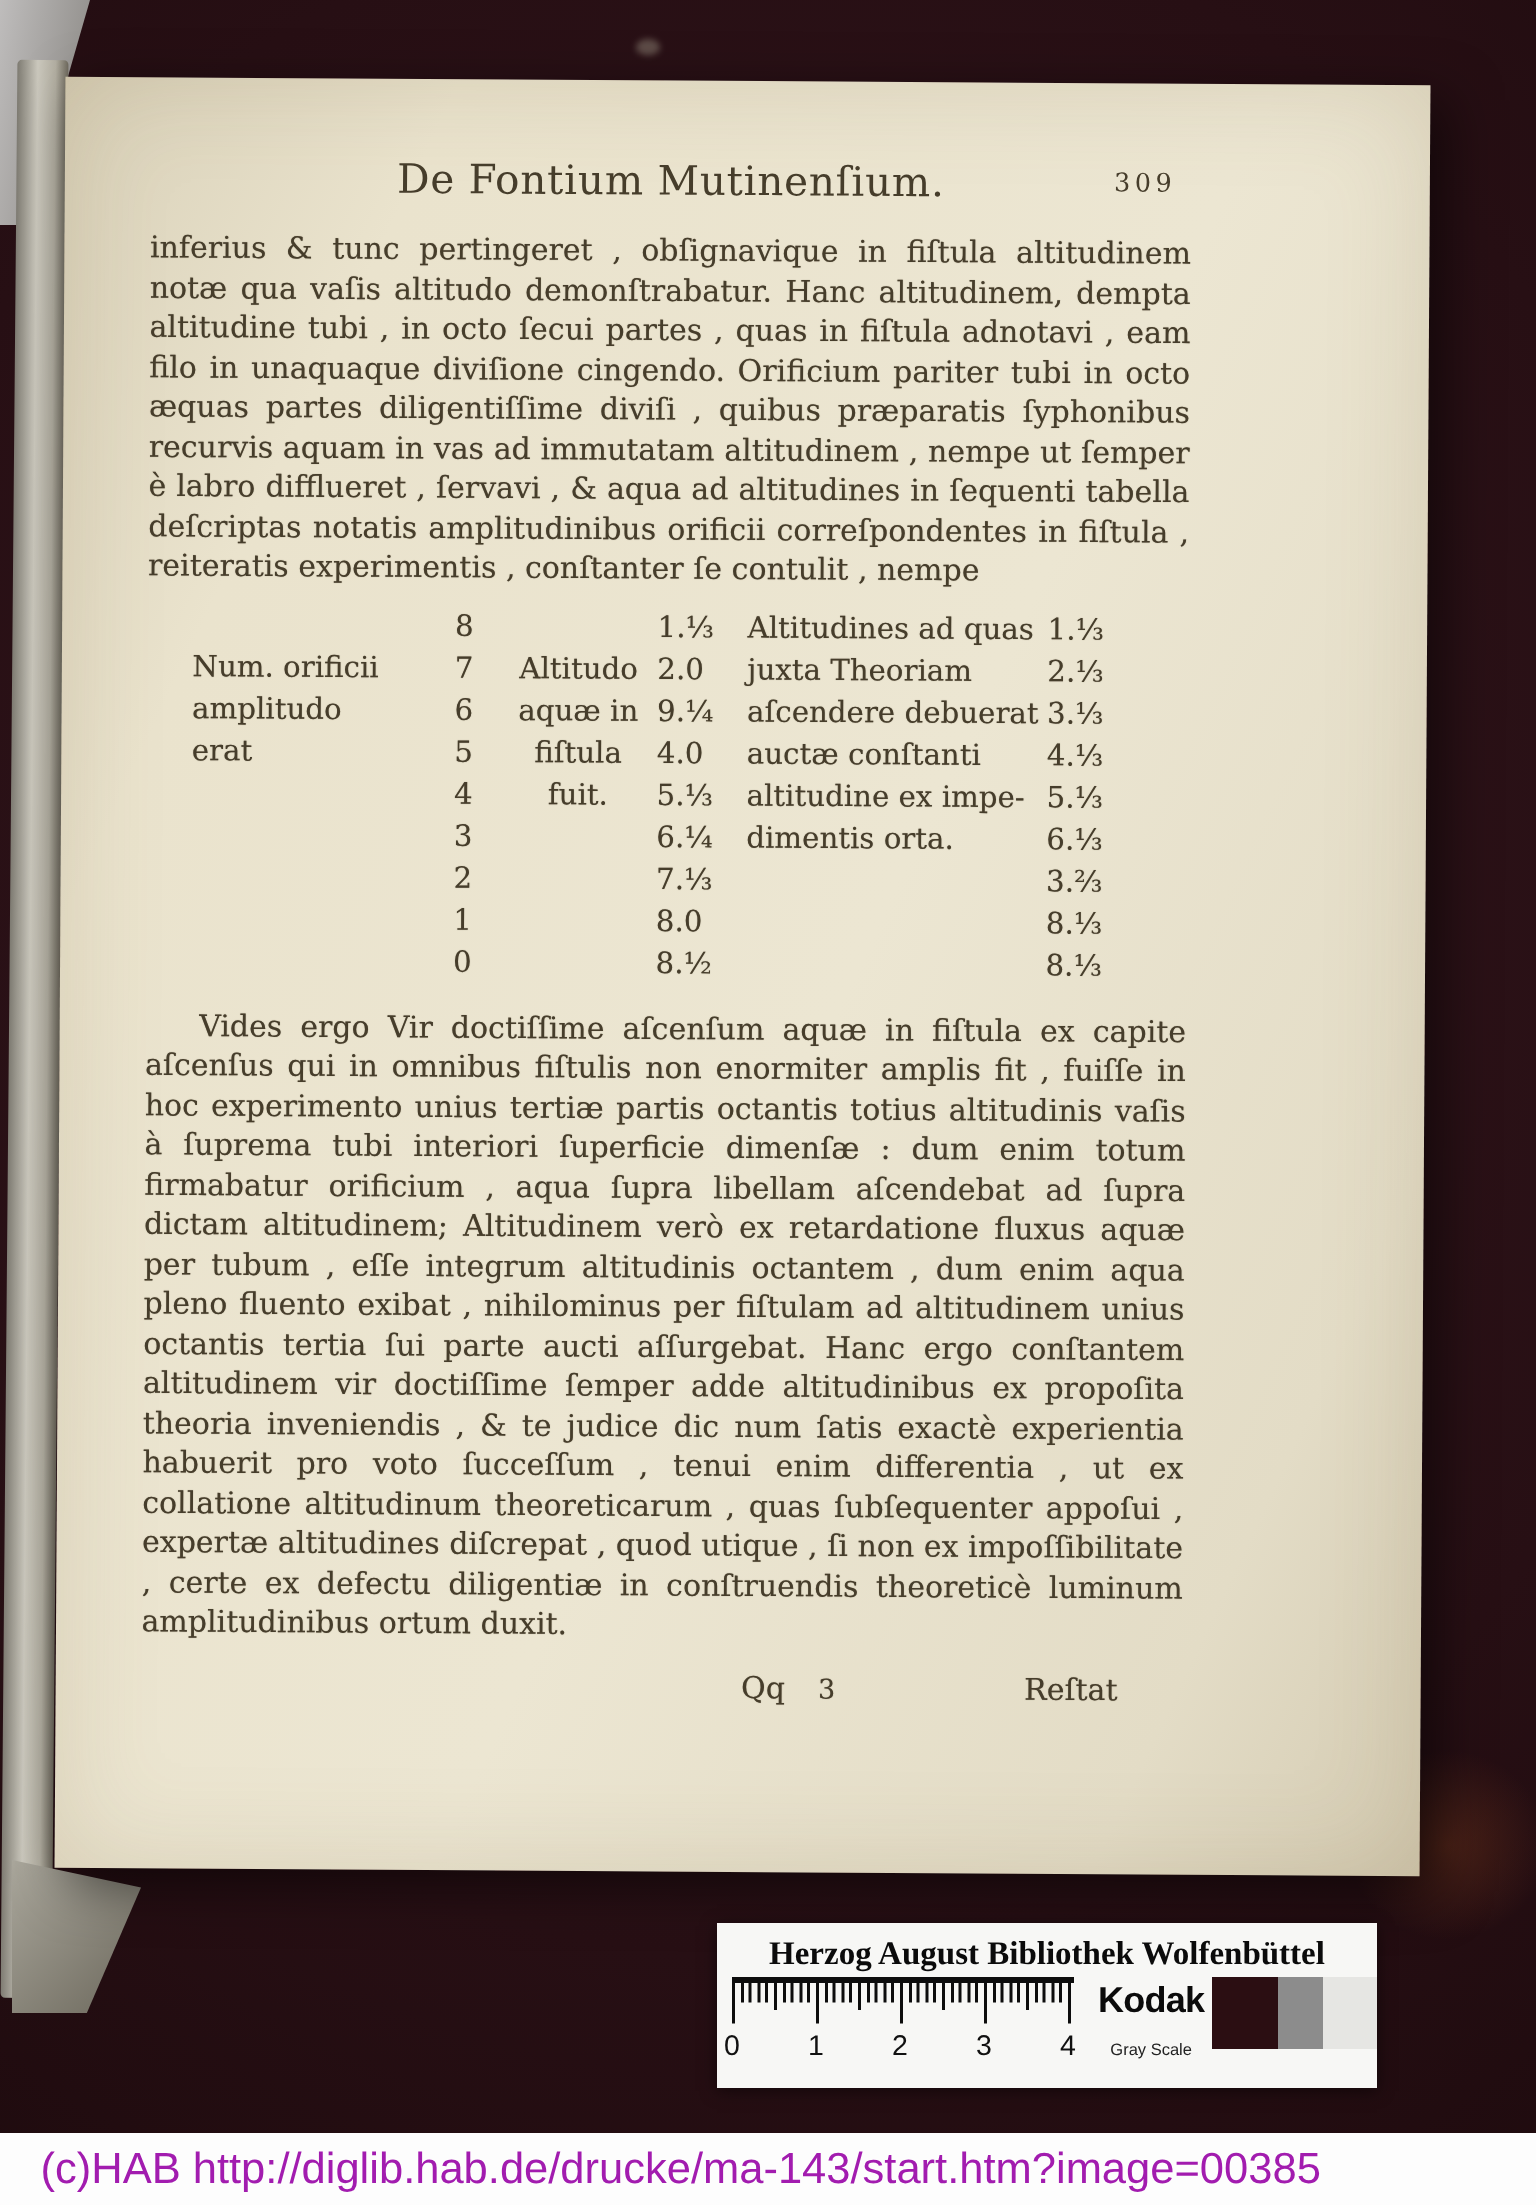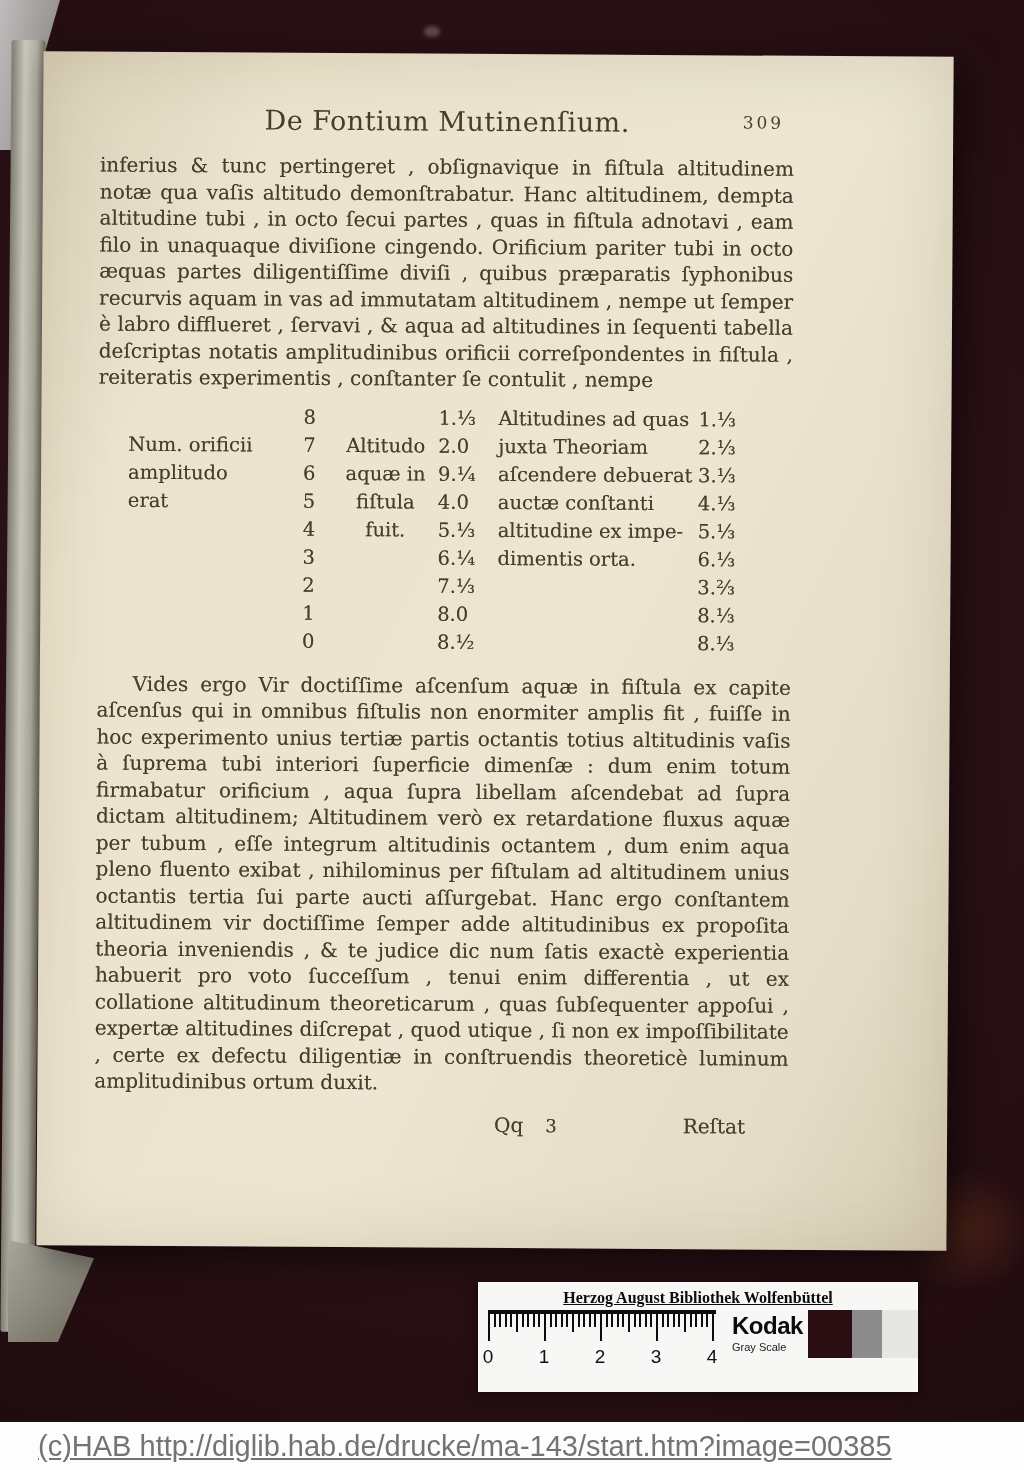--- a/index.html
+++ b/index.html
@@ -44,42 +44,42 @@
   .tl { width:175px; } .tn { width:30px; } .tm { width:105px;text-align:center; }
   .tmv { width:60px; } .tr { width:200px; } .trv { width:60px; }
   .sig-row { display:flex; margin-top:16px; font-size:20px; align-items:baseline;
     text-shadow:0 0 .6px rgba(70,58,38,.55); }
   .sig-q { margin-left:400px; } .sig-3 { margin-left:22px; font-size:18px; }
   .catchword { margin-left:126px; }
 
   .label-box { position:absolute; left:478px; top:1282px; width:440px; height:110px;
     background:var(--label-bg,#f7f7f5); box-shadow:0 2px 10px rgba(0,0,0,.5); }
   .label-title { margin-top:7px; text-align:center;
-    font-family:"Liberation Serif", serif; font-weight:bold; font-size:16px; color:#0b0b0b;text-decoration:underline; }
+    font-family:"Liberation Serif", serif; font-weight:bold; font-size:22px; color:#0b0b0b; }
   .label-row { position:relative; height:72px; margin-top:3px; }
   .ruler { position:absolute; left:10px; top:0; width:240px; height:70px; }
   .ruler-bar { width:228px; height:4px; background:#0d0d0d; }
   .ruler-ticks { position:absolute; left:0; top:4px; width:228px; height:30px; }
   .tick { position:absolute; top:0; width:2px; background:#0d0d0d; }
   .tick.minor { height:13px; } .tick.mid { height:18px; } .tick.major { height:27px; }
   .ruler-numbers { position:absolute; left:0; top:36px; width:228px; height:26px; }
   .rnum { position:absolute; transform:translateX(-50%);
     font-family:"Liberation Sans", sans-serif; font-size:19px; color:#111; }
-  .kodak { position:absolute; left:254px; top:2px; }
+  .kodak { position:absolute; left:254px; top:2px;text-align:center; }
   .kodak-name { font-family:"Liberation Sans", sans-serif; font-weight:bold;
     font-size:24px; letter-spacing:-0.5px; color:#0b0b0b; }
-  .kodak-sub { font-family:"Liberation Sans", sans-serif; font-size:11px; color:#222; margin-top:1px; }
+  .kodak-sub { font-family:"Liberation Sans", sans-serif; font-size:11px; color:#222; margin-top:13px; }
   .patch { position:absolute; top:0; height:48px; }
   .patch-dark { left:330px; width:44px; background:var(--patch-dark,#2b0e12); }
   .patch-gray { left:374px; width:30px; background:var(--patch-gray,#8c8c8c); }
   .patch-light { left:404px; width:36px; background:var(--patch-light,#e6e6e3); }
 
   .caption-bar { position:absolute; left:0; top:1422px; width:1024px; height:48px; background:#fdfdfd; }
-  .caption { font-family:"Liberation Sans", sans-serif; font-size:29px; color:#737373;
-    line-height:48px; padding-left:38px; white-space:nowrap;text-decoration:underline; }
+  .caption { font-family:"Liberation Sans", sans-serif; font-size:29px; color:#a21caf;
+    line-height:48px; padding-left:27px; white-space:nowrap; }
 </style>
 </head>
 <body>
 
 <div class="scene">
   <div class="speck"></div>
   <div class="glow"></div>
   <div class="edge-corner-top"></div>
   <div class="edge-strip"></div>
   <div class="edge-bottom"></div>

